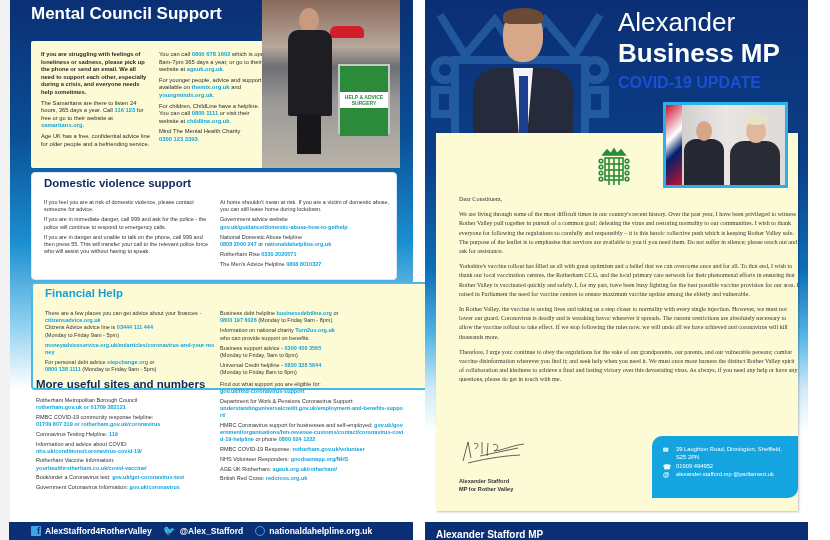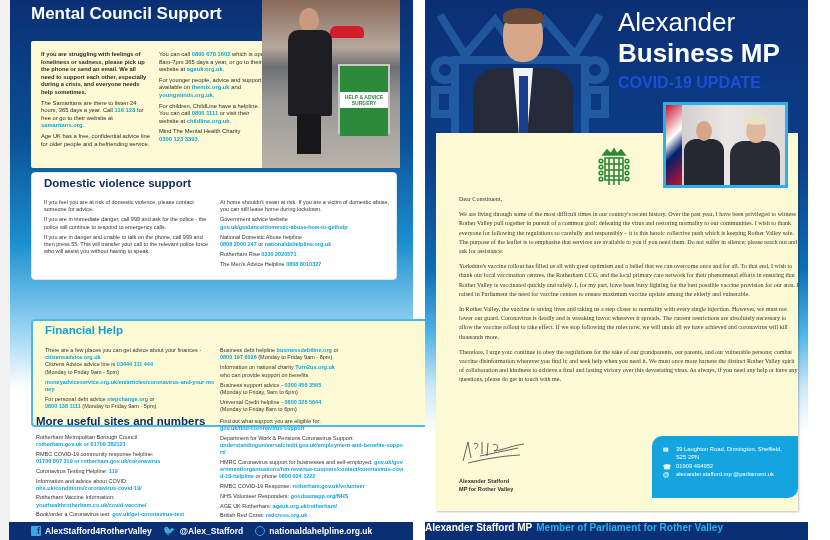--- a/index.html
+++ b/index.html
@@ -30,23 +30,23 @@
   .mh-col.a { left: 10px; }
   .mh-col.b { left: 128px; }
   .mh-col .bold { font-weight: bold; }
 
   .panel { position: absolute; border-radius: 4px; font-size: 5.5px; line-height: 7.2px; color: #333333; }
   .panel h2 { font-size: 11.5px; font-weight: bold; margin-bottom: 4px; }
   .panel p { margin-bottom: 3px; }
   .panel .col { position: absolute; top: 26px; }
   .dv { left: 31px; top: 172px; width: 366px; height: 108px; background: #ffffff; border: 1px solid #dbe7f3; }
   .dv h2 { position: absolute; left: 12px; top: 7px; color: #0e2a5e; }
-  .fh { left: 31px; top: 282px; width: 440px; height: 108px; background: #fdfbd5; border: 2px solid #4cb8e6; margin-top: 37px; }
+  .fh { left: 31px; top: 282px; width: 440px; height: 108px; background: #fdfbd5; border: 2px solid #4cb8e6; }
   .fh h2 { position: absolute; left: 12px; top: 6px; color: #14a0db; }
-  .useful { position: absolute; left: 36px; top: 418px; width: 370px; height: 112px; font-size: 5.5px; line-height: 7.2px; color: #333333; }
+  .useful { position: absolute; left: 36px; top: 381px; width: 370px; height: 112px; font-size: 5.5px; line-height: 7.2px; color: #333333; }
   .useful h2 { font-size: 11.5px; font-weight: bold; color: #0e2a5e; margin-bottom: 3px; }
   .useful .col { position: absolute; top: 0; }
   .useful p { margin-bottom: 2.5px; }
 
   .footer-left { position: absolute; left: 9px; top: 522px; width: 404px; height: 18px; background: #0b2f74; display: flex; align-items: center; padding-left: 22px; gap: 12px; color: #ffffff; font-size: 8.5px; font-weight: bold; }
   .footer-left .item { display: flex; align-items: center; gap: 4px; }
   .fb-icon { width: 10px; height: 10px; background: #3ea6e6; color: #0b2f74; font-size: 9px; font-weight: bold; text-align: right; line-height: 11px; padding-right: 1px; border-radius: 1px; }
   .tw-icon { width: 12px; height: 10px; color: #3ea6e6; font-size: 10px; line-height: 10px; }
   .web-icon { width: 10px; height: 10px; border: 1.5px solid #3ea6e6; border-radius: 50%; }
 
@@ -78,21 +78,21 @@
   .portcullis { position: absolute; left: 597px; top: 147px; width: 34px; height: 42px; }
   .letter-body { position: absolute; left: 459px; top: 195px; width: 340px; font-family: "Liberation Serif", serif; font-size: 6.1px; line-height: 9.2px; color: #333333; }
   .letter-body p { margin-bottom: 6px; }
   .signature { position: absolute; left: 460px; top: 436px; width: 75px; height: 28px; }
   .sig-name { position: absolute; left: 459px; top: 477px; font-size: 5.6px; line-height: 8px; font-weight: bold; color: #333333; }
 
   .contact-box { position: absolute; left: 652px; top: 436px; width: 146px; height: 62px; background: #14a5e1; border-radius: 10px 0 10px 0; color: #ffffff; font-size: 5.8px; line-height: 7.8px; padding: 10px 8px 6px 11px; }
   .contact-row { display: flex; gap: 5px; margin-bottom: 1px; }
   .contact-row .ic { width: 8px; flex: 0 0 8px; font-size: 6.5px; font-weight: bold; }
 
-  .footer-right { position: absolute; left: 425px; top: 522px; width: 383px; height: 18px; background: #0b2f74; display: flex; align-items: flex-start; font-size: 10px; font-weight: bold; color: #ffffff; white-space: nowrap; overflow: hidden; }
+  .footer-right { position: absolute; left: 425px; top: 522px; width: 383px; height: 18px; background: #0b2f74; display: flex; align-items: flex-end; padding-left: 11px; font-size: 10px; font-weight: bold; color: #ffffff; white-space: nowrap; overflow: hidden; }
   .footer-right .accent { color: #29b1e8; margin-left: 4px; }
 </style>
 </head>
 <body>
 
 <div class="left-page"></div>
 <div class="left-edge"></div>
 
 <div class="mh-title">Mental Council Support</div>
 
@@ -347,14 +347,13 @@
     <span>01909 494952</span>
   </div>
   <div class="contact-row">
     <span class="ic">@</span>
     <span>alexander.stafford.mp @parliament.uk</span>
   </div>
 </div>
 
 <div class="footer-right">
   <span>Alexander Stafford MP</span>
-  <span class="accent">Member of Parliament for Rother Valley</span>
 </div>
 
 </body></html>

